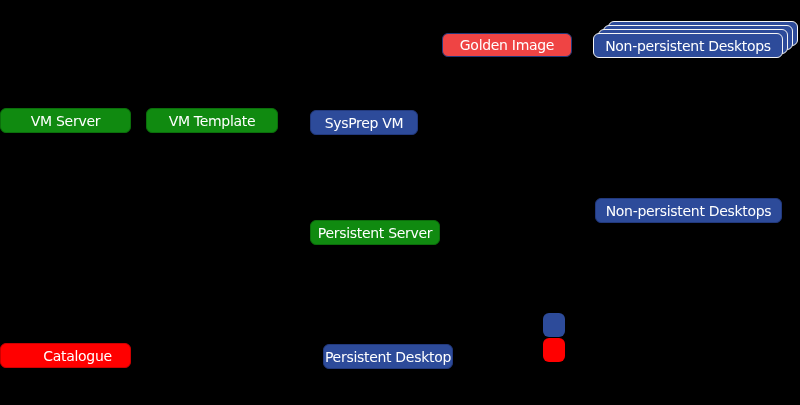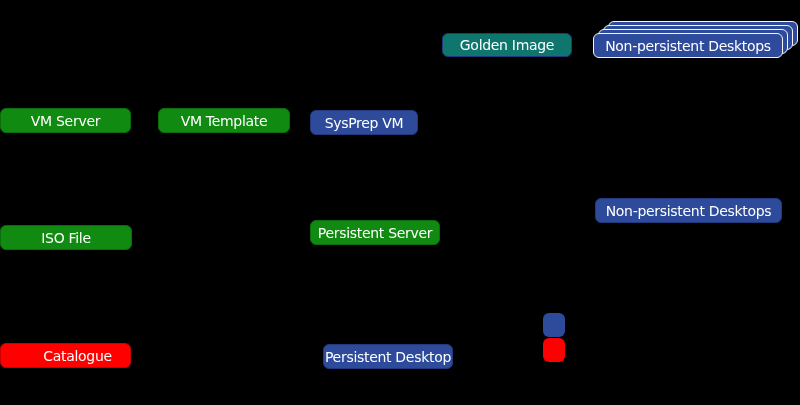--- a/index.html
+++ b/index.html
@@ -46,38 +46,37 @@
     width: 22px;
     height: 24px;
     border-radius: 6px;
   }
 </style>
 </head>
 <body>
 
 <div class="canvas" style="background-color: rgb(0, 0, 0);">
 
-  <div class="node blue" style="left: 442px; top: 33px; width: 130px; height: 24px; background-color: #0f766e;">Golden Image</div>
+  <div class="node blue" style="left: 442px; top: 33px; width: 130px; height: 24px; background-color: #ef4444;">Golden Image</div>
 
   <div>
     <div class="stack-layer" style="left: 608px; top: 21px; z-index: 1; background-color: rgb(45, 75, 154);"></div>
     <div class="stack-layer" style="left: 603px; top: 25px; z-index: 2; background-color: rgb(45, 75, 154);"></div>
     <div class="stack-layer" style="left: 598px; top: 29px; z-index: 3; background-color: rgb(45, 75, 154);"></div>
     <div class="stack-layer" style="left: 593px; top: 33px; z-index: 4; background-color: rgb(45, 75, 154);">Non-persistent Desktops</div>
   </div>
 
   <div class="node green" style="left: 0px; top: 108px; width: 131px; height: 25px; background-color: rgb(16, 138, 16);">VM Server</div>
 
-  <div class="node green" style="left: 158px; top: 108px; width: 132px; height: 25px; background-color: rgb(16, 138, 16);">VM Template</div>
+  <div class="node green" style="left: 146px; top: 108px; width: 132px; height: 25px; background-color: rgb(16, 138, 16);">VM Template</div>
 
   <div class="node blue" style="left: 310px; top: 110px; width: 108px; height: 25px; background-color: rgb(45, 75, 154);">SysPrep VM</div>
 
   <div class="node blue" style="left: 595px; top: 198px; width: 187px; height: 25px; background-color: rgb(45, 75, 154);">Non-persistent Desktops</div>
 
-  <div class="node green" style="left: 0px; top: 225px; width: 132px; height: 25px; background-color: rgb(16, 138, 16);">ISO File</div>
 
   <div class="node green" style="left: 310px; top: 220px; width: 130px; height: 25px; background-color: rgb(16, 138, 16);">Persistent Server</div>
 
   <div class="swatch" style="left: 543px; top: 313px; background-color: rgb(45, 75, 154);"></div>
 
   <div class="swatch" style="left: 543px; top: 338px; background-color: rgb(255, 0, 0);"></div>
 
   <div class="node red" style="left: 0px; top: 343px; width: 131px; height: 25px; background-color: rgb(255, 0, 0);">Catalogue</div>
 
   <div class="node blue" style="left: 323px; top: 344px; width: 130px; height: 25px; background-color: rgb(45, 75, 154);">Persistent Desktop</div>

